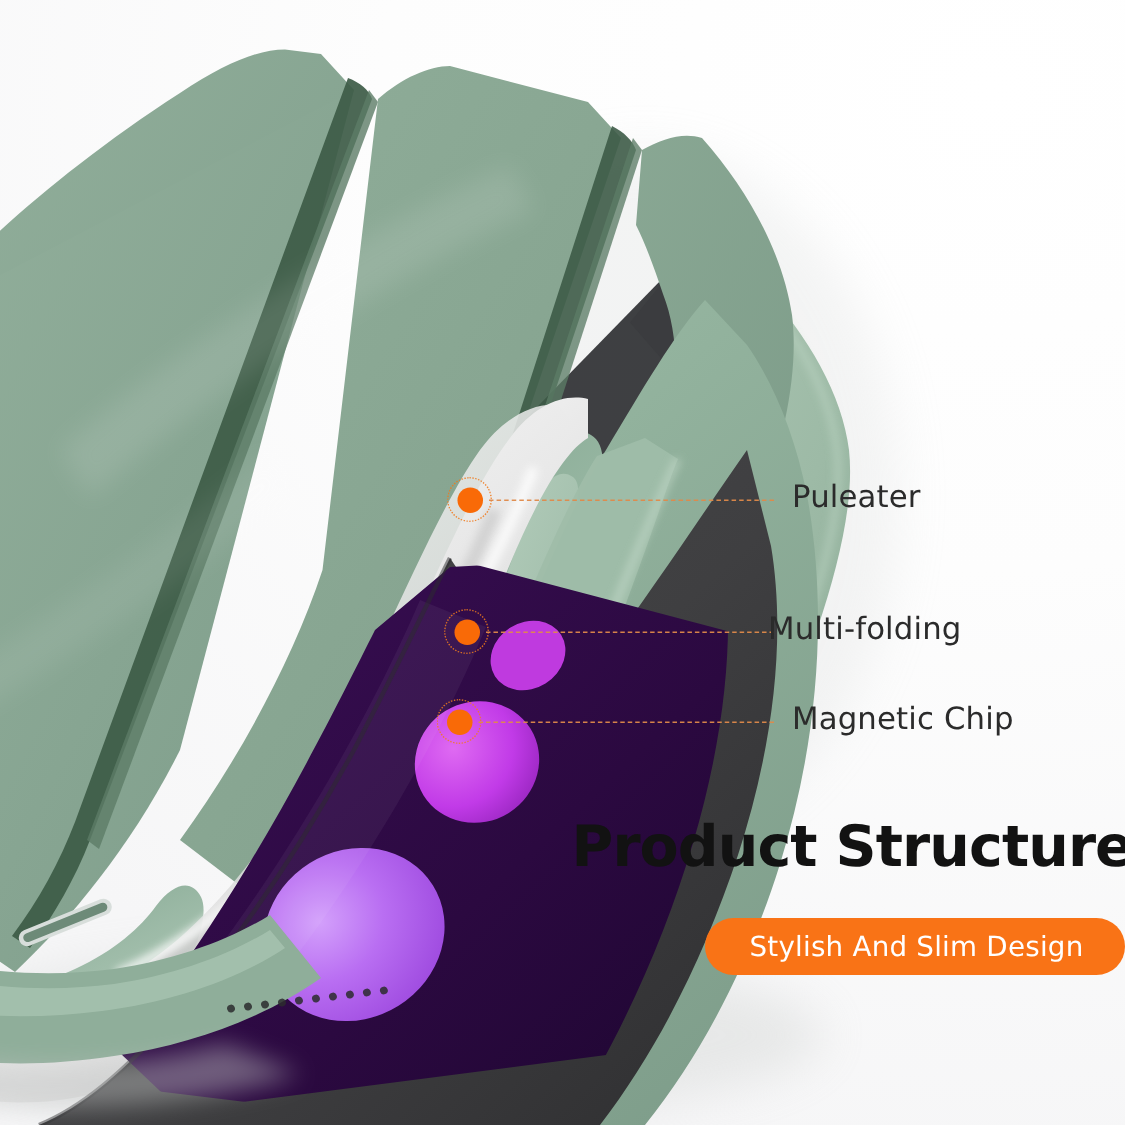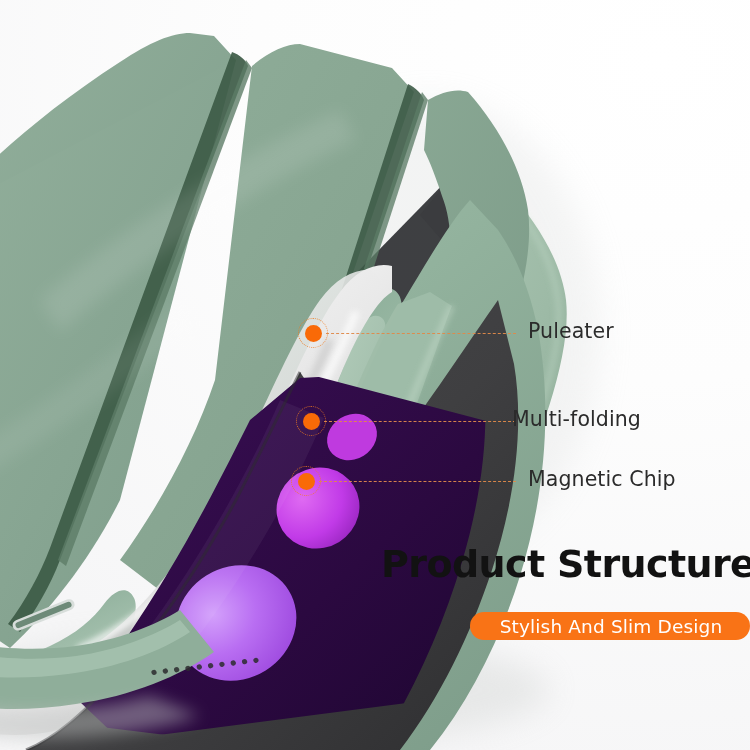--- a/index.html
+++ b/index.html
@@ -81,21 +81,21 @@
     font-weight: 700;
     color: #121212;
     letter-spacing: -0.6px;
     white-space: nowrap;
     line-height: 1;
   }
   #badge {
     position: absolute;
     left: 470px;
     top: 612px;
-    height: 28px;
+    height: 38px;
     padding: 0 22px 0 24px;
     min-width: 280px;
     box-sizing: border-box;
     background: #F97316;
     border-radius: 19px;
     color: #ffffff;
     font-size: 18.5px;
     font-weight: 400;
     letter-spacing: .15px;
     display: flex;

